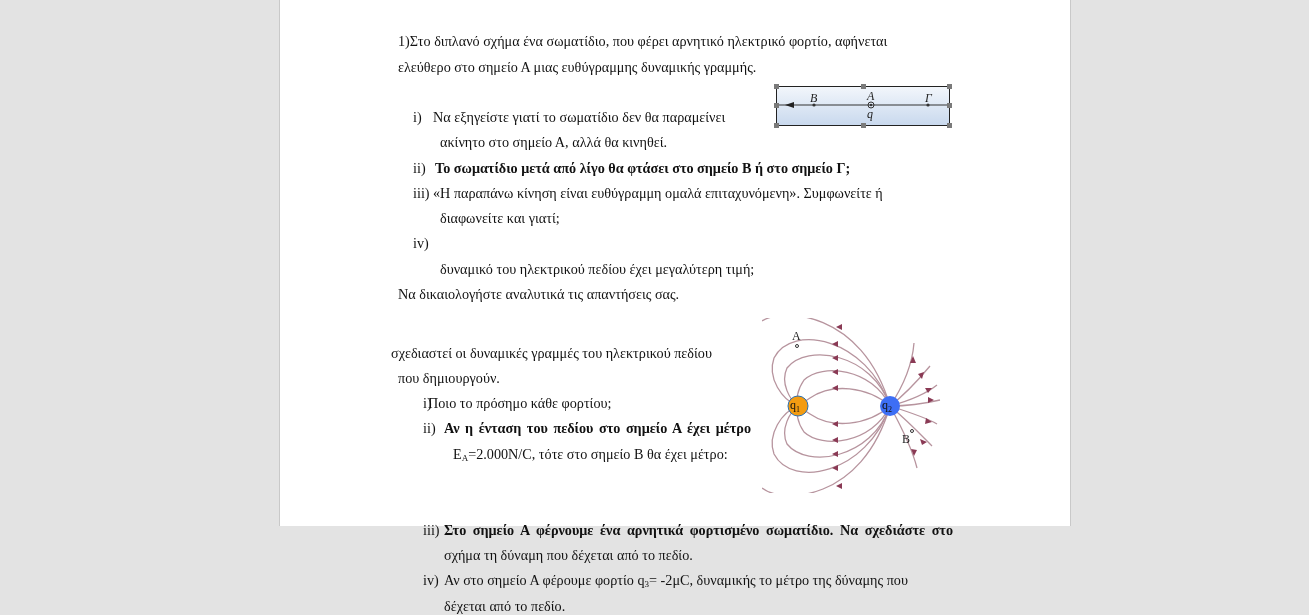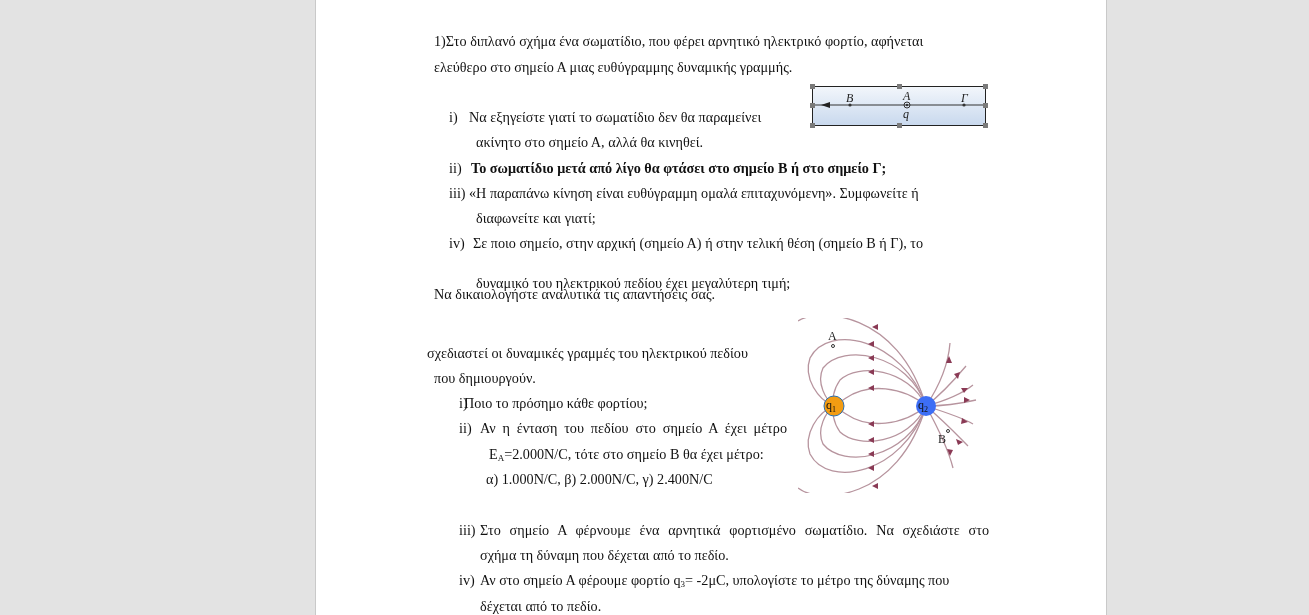--- a/index.html
+++ b/index.html
@@ -4,30 +4,29 @@
   <style>
     html, body { margin: 0; padding: 0; }
     body {
       width: 1309px; height: 615px; overflow: hidden;
       background: #e3e3e3;
       position: relative;
       font-family: "Liberation Serif", "DejaVu Serif", serif;
       color: #111;
     }
     .page {
-      position: absolute; left: 279px; top: 0; width: 790px; height: 615px;
+      position: absolute; left: 279px; top: 0; width: 790px; height: 526px;
       background: #ffffff;
       border-left: 1px solid #c9c9c9;
       border-right: 1px solid #c9c9c9;
-      margin-left: 36px;
     }
     .line {
       position: absolute; font-size: 14.2px; line-height: 17px; white-space: nowrap;
     }
-    .just { text-align: justify; text-align-last: justify; white-space: normal; }
+    .just { text-align: justify; text-align-last: justify; white-space: normal; font-weight: bold; }
     sub { font-size: 9px; vertical-align: -2px; line-height: 0; }
 
     
     .fig1 {
       position: absolute; left: 496px; top: 86px; width: 172px; height: 38px;
       border: 1px solid #222;
       background: linear-gradient(#f2f6fb, #c9d9ee);
     }
     .handle { position: absolute; width: 5px; height: 5px; background: #7a7a7a; }
     .fig1 svg { position: absolute; left: 0; top: 0; }
@@ -47,22 +46,21 @@
   <div class="line" style="left:160px; top:134px;">ακίνητο στο σημείο Α, αλλά θα κινηθεί.</div>
 
   <div class="line" style="left:133px; top:160px;">ii)</div>
   <div class="line" style="left:155px; top:160px;font-weight:bold;">Το σωματίδιο μετά από λίγο θα φτάσει στο σημείο Β ή  στο σημείο Γ;</div>
 
   <div class="line" style="left:133px; top:185px;">iii)</div>
   <div class="line" style="left:153px; top:185px;">«Η παραπάνω κίνηση είναι ευθύγραμμη ομαλά επιταχυνόμενη». Συμφωνείτε ή</div>
   <div class="line" style="left:160px; top:210px;">διαφωνείτε και γιατί;</div>
 
   <div class="line" style="left:133px; top:235px;">iv)</div>
-  <div class="line" style="left:157px; top:235px;">Σε ποιο σημείο, στην αρχική (σημείο Α) ή στην τελική θέση (σημείο Β ή Γ), το</div>
-  <div class="line" style="left:160px; top:275px;">δυναμικό του ηλεκτρικού πεδίου έχει μεγαλύτερη τιμή;</div>
+  <div class="line" style="left:160px; top:261px;">δυναμικό του ηλεκτρικού πεδίου έχει μεγαλύτερη τιμή;</div>
 
   <div class="line" style="left:118px; top:286px;">Να δικαιολογήστε αναλυτικά τις απαντήσεις σας.</div>
 
   <div class="fig1">
     <svg width="172" height="38">
       <line x1="2" y1="18" x2="170" y2="18" stroke="#333" stroke-width="1.2"></line>
       <polygon points="8,18 17,15 17,21" fill="#222"></polygon>
       <circle cx="37" cy="18" r="1.6" fill="#333"></circle>
       <circle cx="94" cy="18" r="3" fill="none" stroke="#333" stroke-width="1"></circle>
       <circle cx="94" cy="18" r="1.2" fill="#333"></circle>
@@ -84,28 +82,27 @@
 
   <div class="line" style="left:111px; top:345px;">σχεδιαστεί οι δυναμικές γραμμές του ηλεκτρικού πεδίου</div>
   <div class="line" style="left:118px; top:370px;text-align:center;">που δημιουργούν.</div>
 
   <div class="line" style="left:143px; top:395px;">i)</div>
   <div class="line" style="left:148px; top:395px;">Ποιο το πρόσημο κάθε φορτίου;</div>
 
   <div class="line" style="left:143px; top:420px;">ii)</div>
   <div class="line just" style="left:164px; top:420px; width:307px;">Αν η ένταση του πεδίου στο σημείο Α έχει μέτρο</div>
   <div class="line" style="left:173px; top:446px;"><span>E</span><sub>A</sub><span>=2.000N/C, τότε στο σημείο Β θα έχει μέτρο:</span></div>
-  <div class="line" style="left:170px; top:471px;">α) 1.000N/C,  β) 2.000N/C,   γ)  2.400N/C</div>
 
   <div class="line" style="left:143px; top:522px;">iii)</div>
   <div class="line just" style="left:164px; top:522px; width:509px;">Στο σημείο Α φέρνουμε ένα αρνητικά φορτισμένο σωματίδιο. Να σχεδιάστε στο</div>
   <div class="line" style="left:164px; top:547px;">σχήμα τη δύναμη που δέχεται από το πεδίο.</div>
 
   <div class="line" style="left:143px; top:572px;">iv)</div>
-  <div class="line" style="left:164px; top:572px; width:509px;"><span>Αν στο σημείο Α φέρουμε φορτίο q</span><sub>3</sub><span>= -2μC, υπολογίστε το μέτρο της δύναμης που</span></div>
+  <div class="line" style="left:164px; top:572px; width:509px;"><span>Αν στο σημείο Α φέρουμε φορτίο q</span><sub>3</sub><span>= -2μC, δυναμικής το μέτρο της δύναμης που</span></div>
   <div class="line" style="left:164px; top:598px;">δέχεται από το πεδίο.</div>
 
   <div class="fig2">
     <svg width="190" height="175" viewBox="0 0 190 175">
       <g fill="none" stroke="#b7949e" stroke-width="1.3">
 
         <path d="M128,88 C100,-8 20,-10 0,3"></path>
         <path d="M128,88 C105,20 30,5 12,40 C5,60 20,82 36,88"></path>
         <path d="M128,88 C110,35 45,25 25,50 C18,65 28,82 36,88"></path>
         <path d="M128,88 C110,50 60,45 42,62 C35,72 34,82 36,88"></path>

